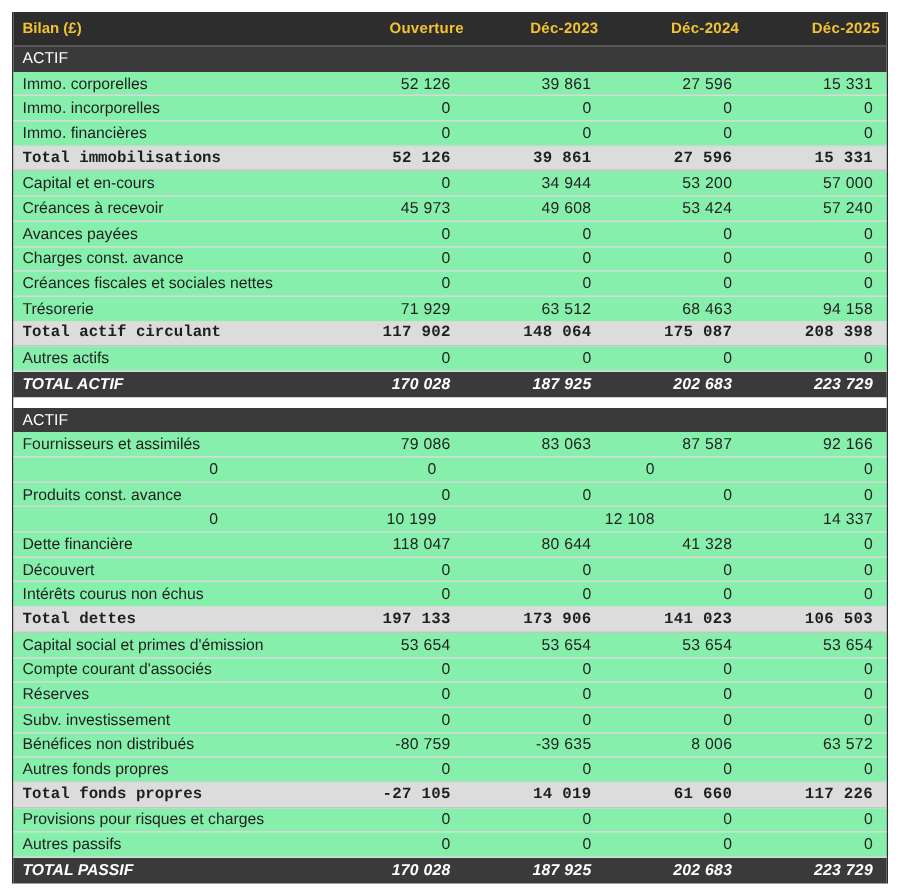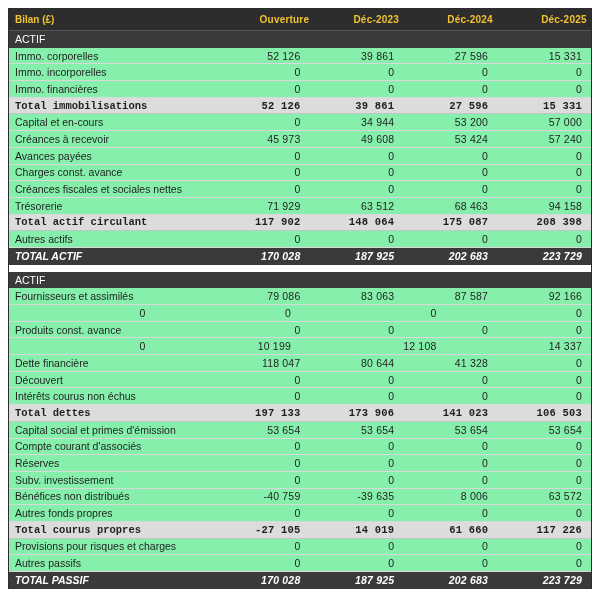--- a/index.html
+++ b/index.html
@@ -268,34 +268,34 @@
       </div>
       <div class="row data">
         <div class="cell label">Subv. investissement</div>
         <div class="cell num">0</div>
         <div class="cell num">0</div>
         <div class="cell num">0</div>
         <div class="cell num">0</div>
       </div>
       <div class="row data">
         <div class="cell label">Bénéfices non distribués</div>
-        <div class="cell num">-40 759</div>
+        <div class="cell num">-80 759</div>
         <div class="cell num">-39 635</div>
         <div class="cell num">8 006</div>
         <div class="cell num">63 572</div>
       </div>
       <div class="row data">
         <div class="cell label">Autres fonds propres</div>
         <div class="cell num">0</div>
         <div class="cell num">0</div>
         <div class="cell num">0</div>
         <div class="cell num">0</div>
       </div>
       <div class="row subtotal">
-        <div class="cell label">Total courus propres</div>
+        <div class="cell label">Total fonds propres</div>
         <div class="cell num">-27 105</div>
         <div class="cell num">14 019</div>
         <div class="cell num">61 660</div>
         <div class="cell num">117 226</div>
       </div>
       <div class="row data">
         <div class="cell label">Provisions pour risques et charges</div>
         <div class="cell num">0</div>
         <div class="cell num">0</div>
         <div class="cell num">0</div>

